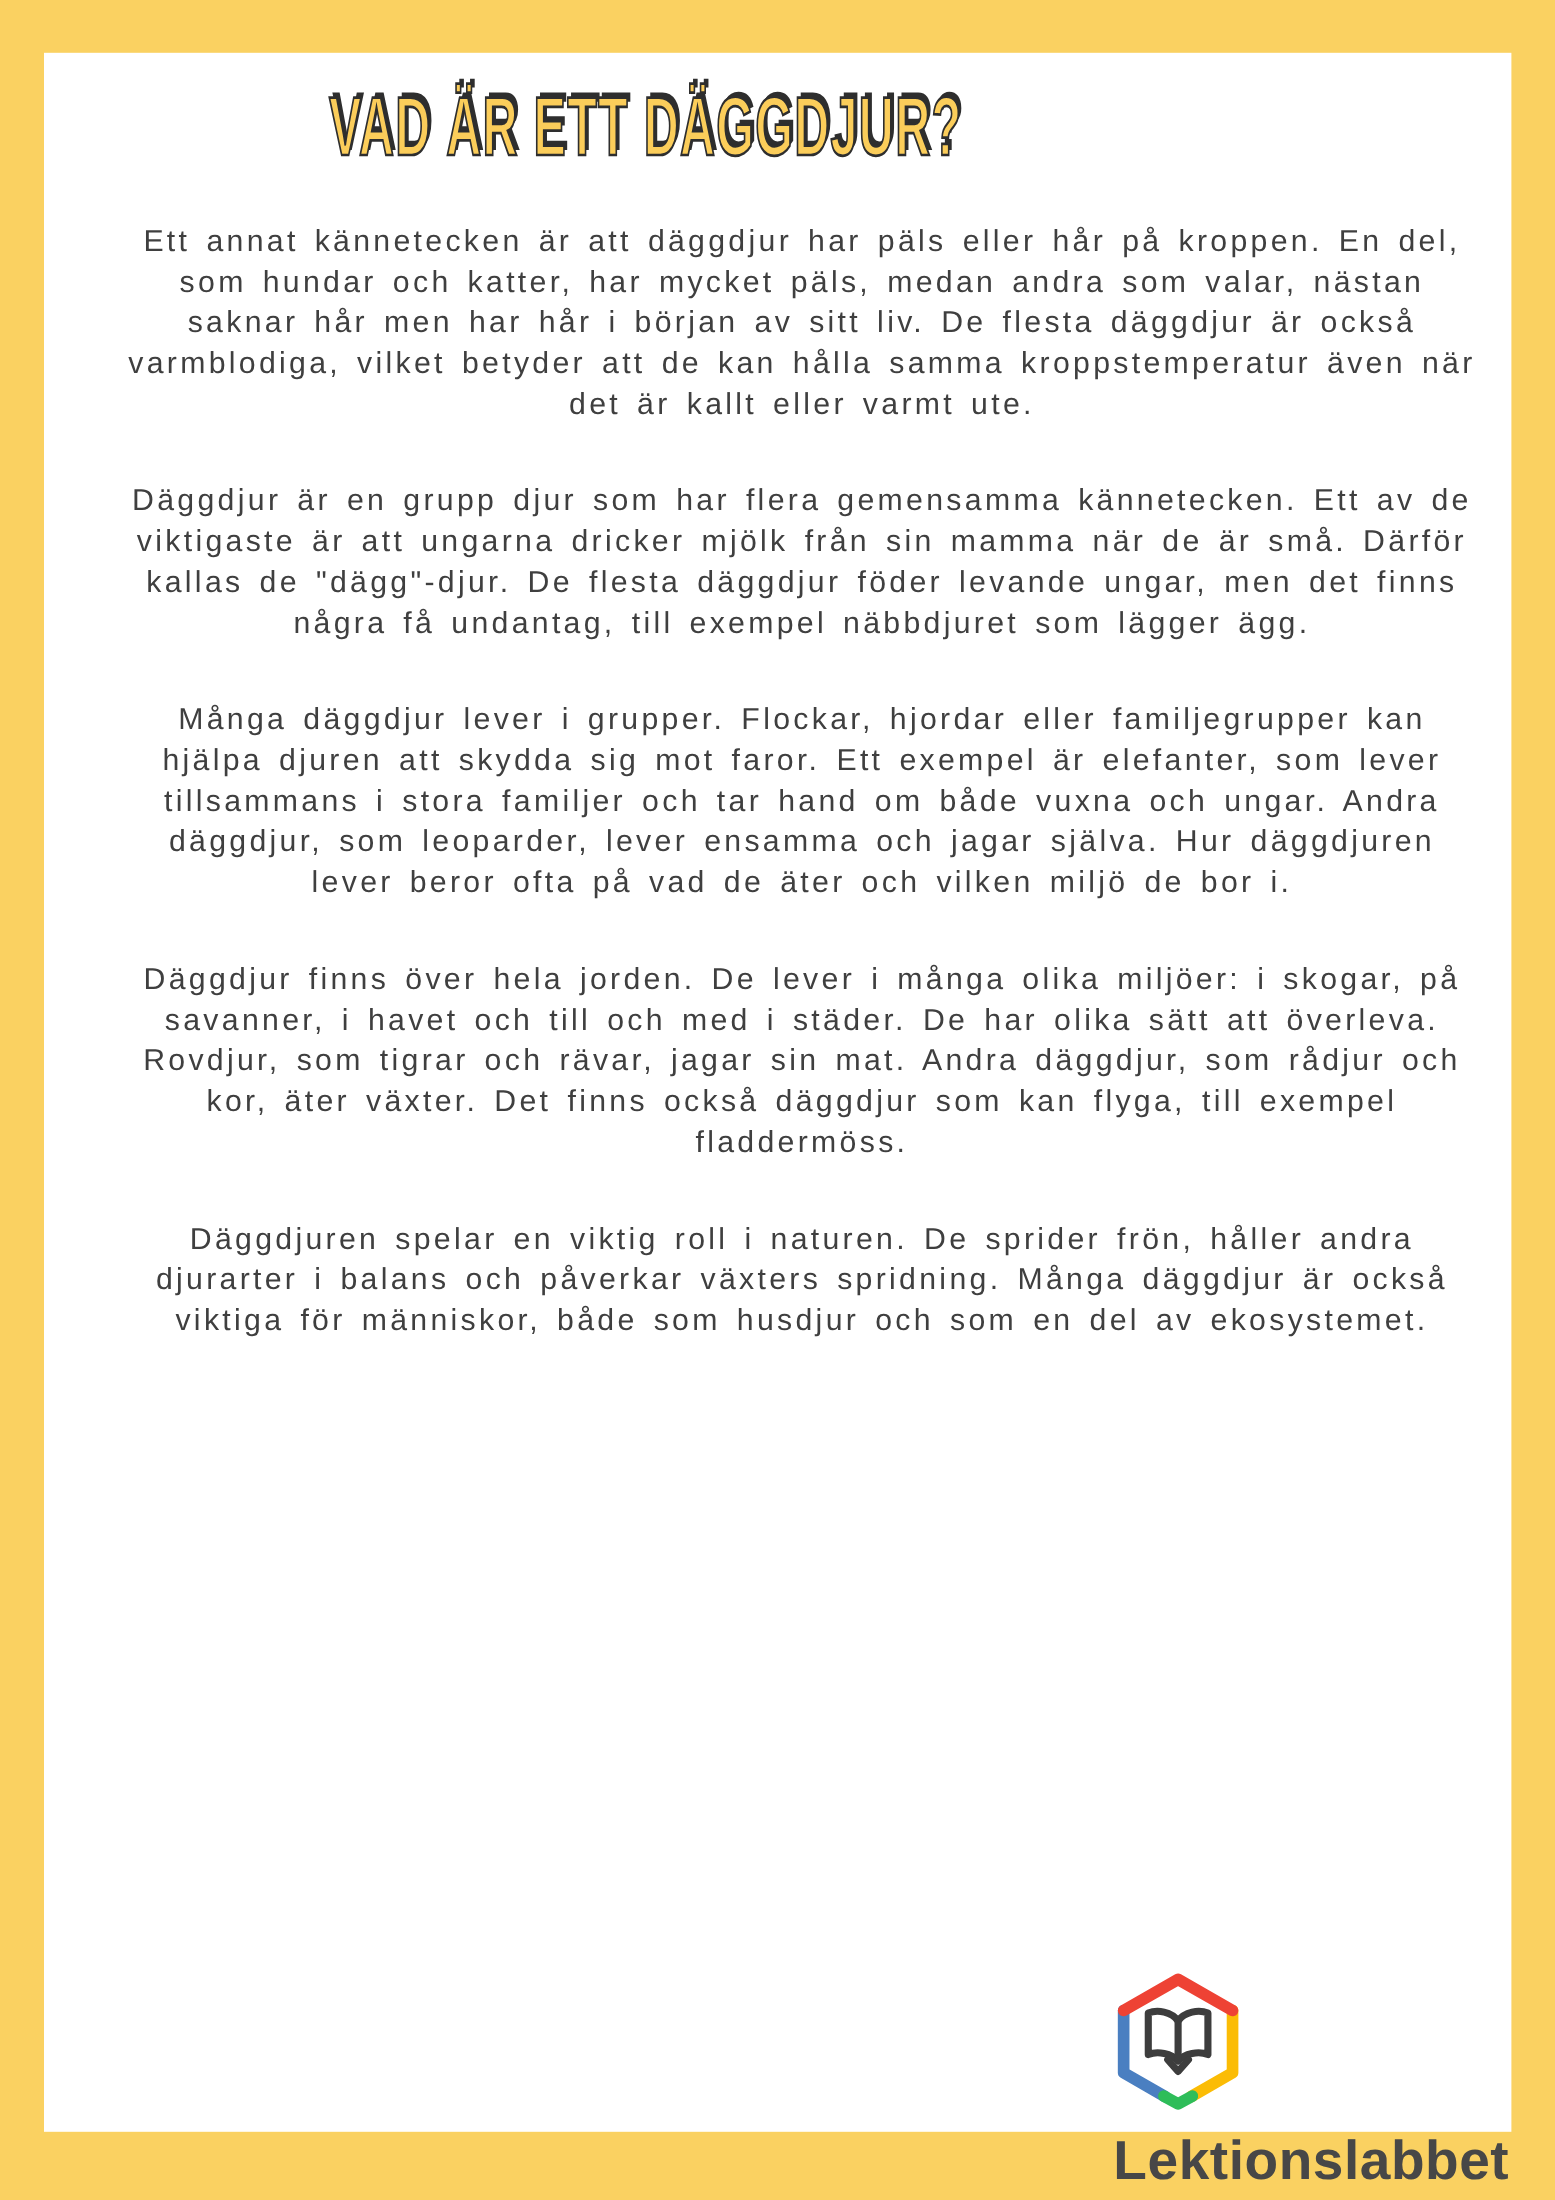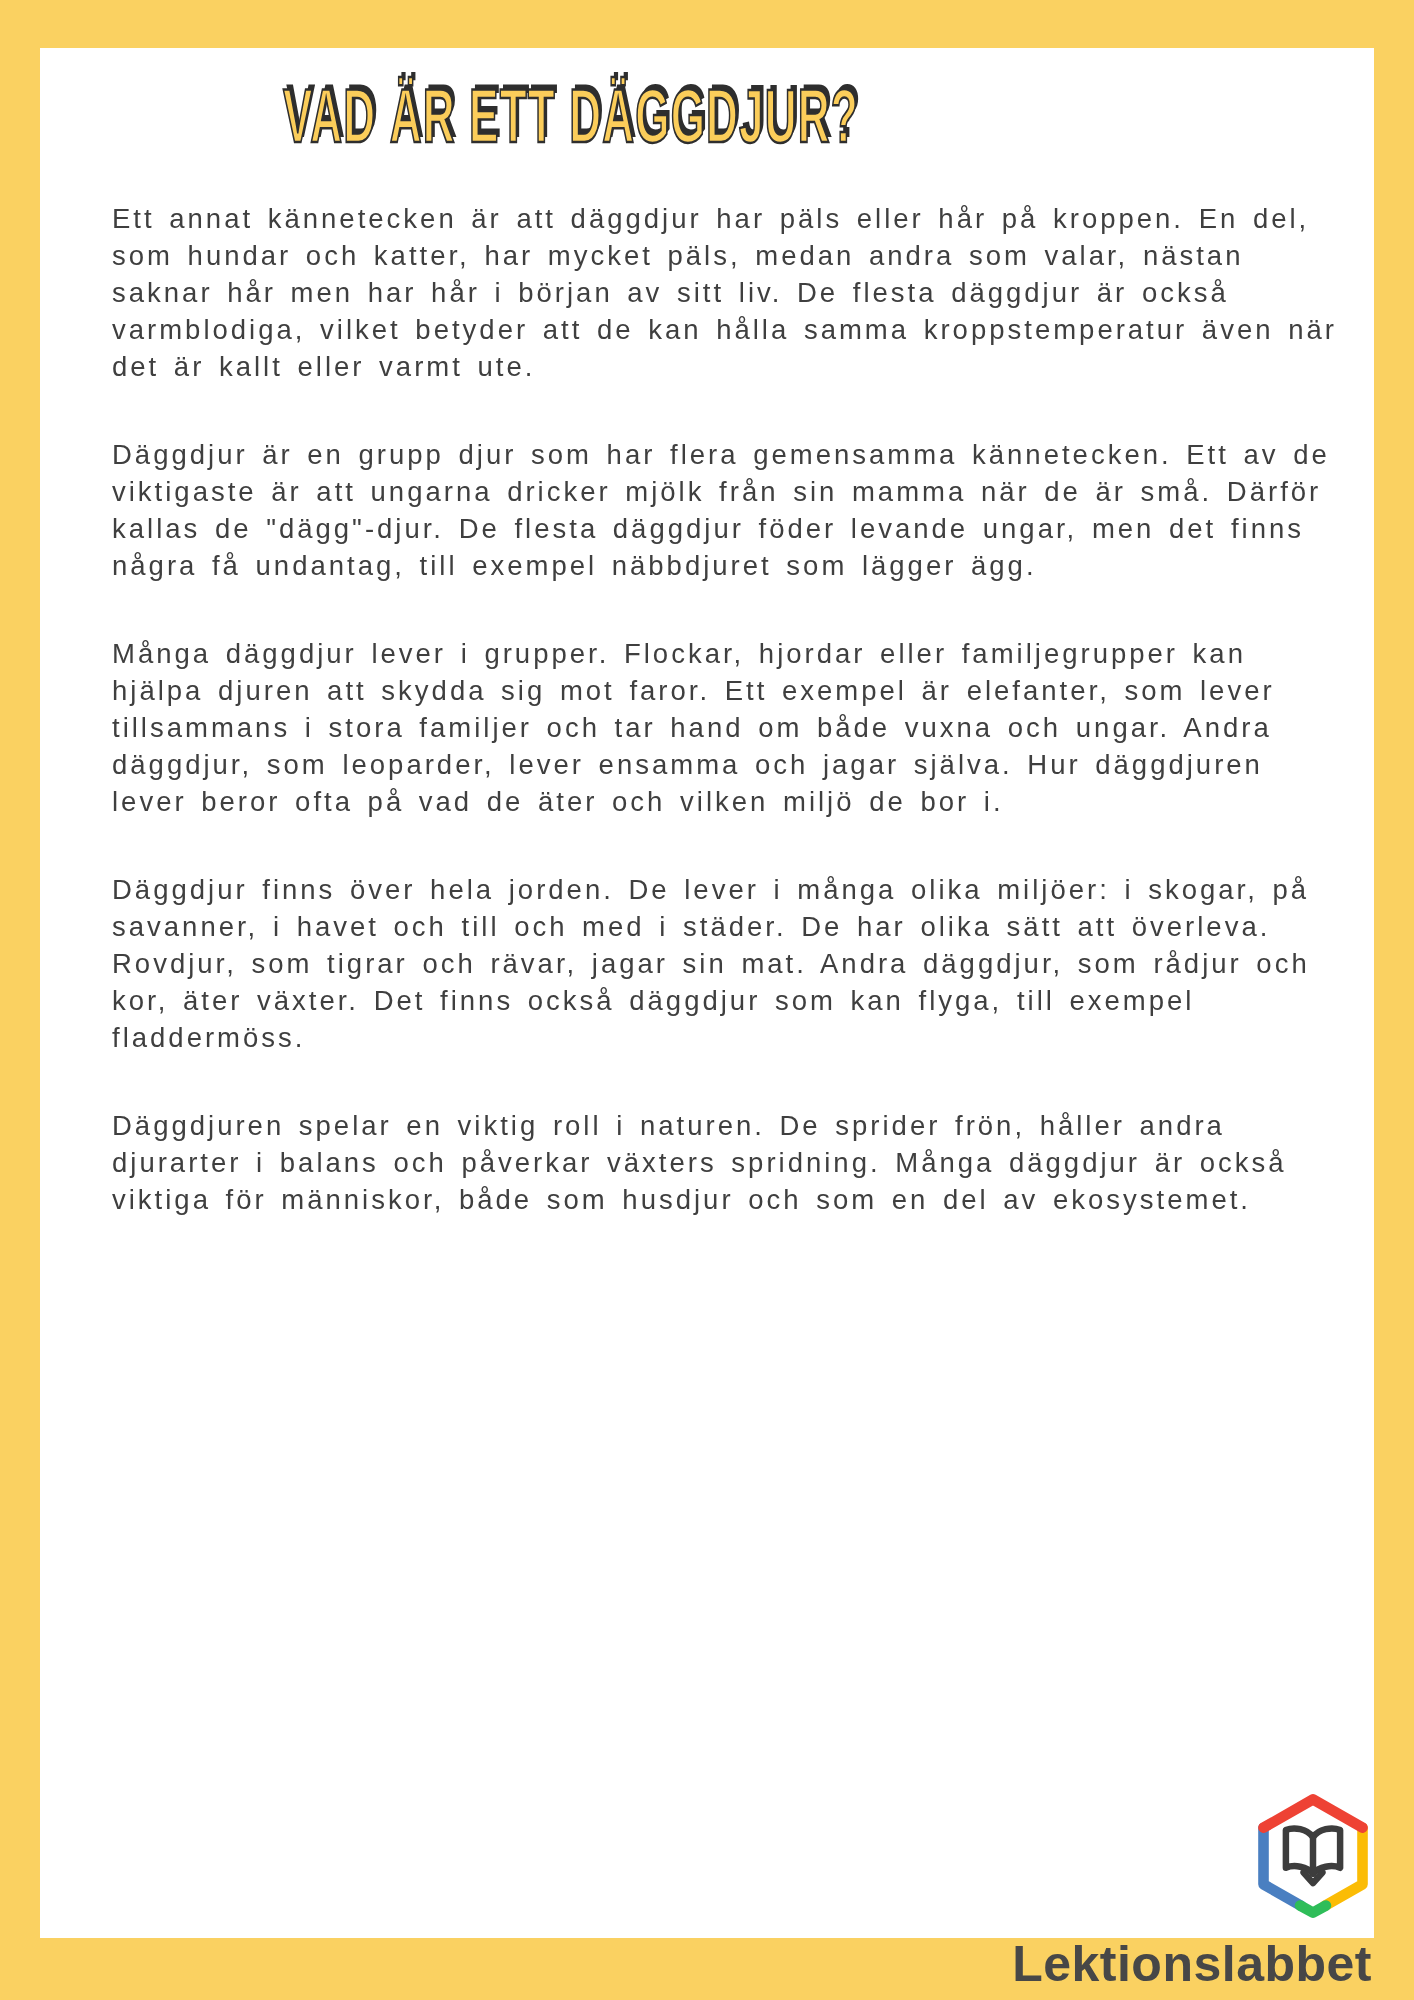--- a/index.html
+++ b/index.html
@@ -12,20 +12,21 @@
     height: 2000px;
     background: #FAD161;
     padding: 48px 40px 62px 40px;
   }
   .sheet {
     position: relative;
     width: 100%;
     height: 100%;
     background: #ffffff;
     padding: 22px 66px 0 72px;
+    text-align: center;
   }
 
   .title {
     display: inline-block;
     white-space: nowrap;
     margin-left: 171px;
     font-size: 76px;
     line-height: 92px;
     font-weight: bold;
     letter-spacing: 2px;
@@ -46,21 +47,21 @@
     word-spacing: 4px;
   }
   .body-text p { margin-bottom: 51px; }
 
   .brand {
     position: absolute;
     right: 42px;
     bottom: 8px;
     display: flex;
     flex-direction: column;
-    align-items: flex-end;
+    align-items: flex-start;
     gap: 14px;
   }
   .logo-icon svg { width: 118px; height: 132px; display: block; }
   .brand-name {
     font-size: 50px;
     font-weight: bold;
     color: #474747;
     letter-spacing: 0.5px;
     line-height: 56px;
   }

